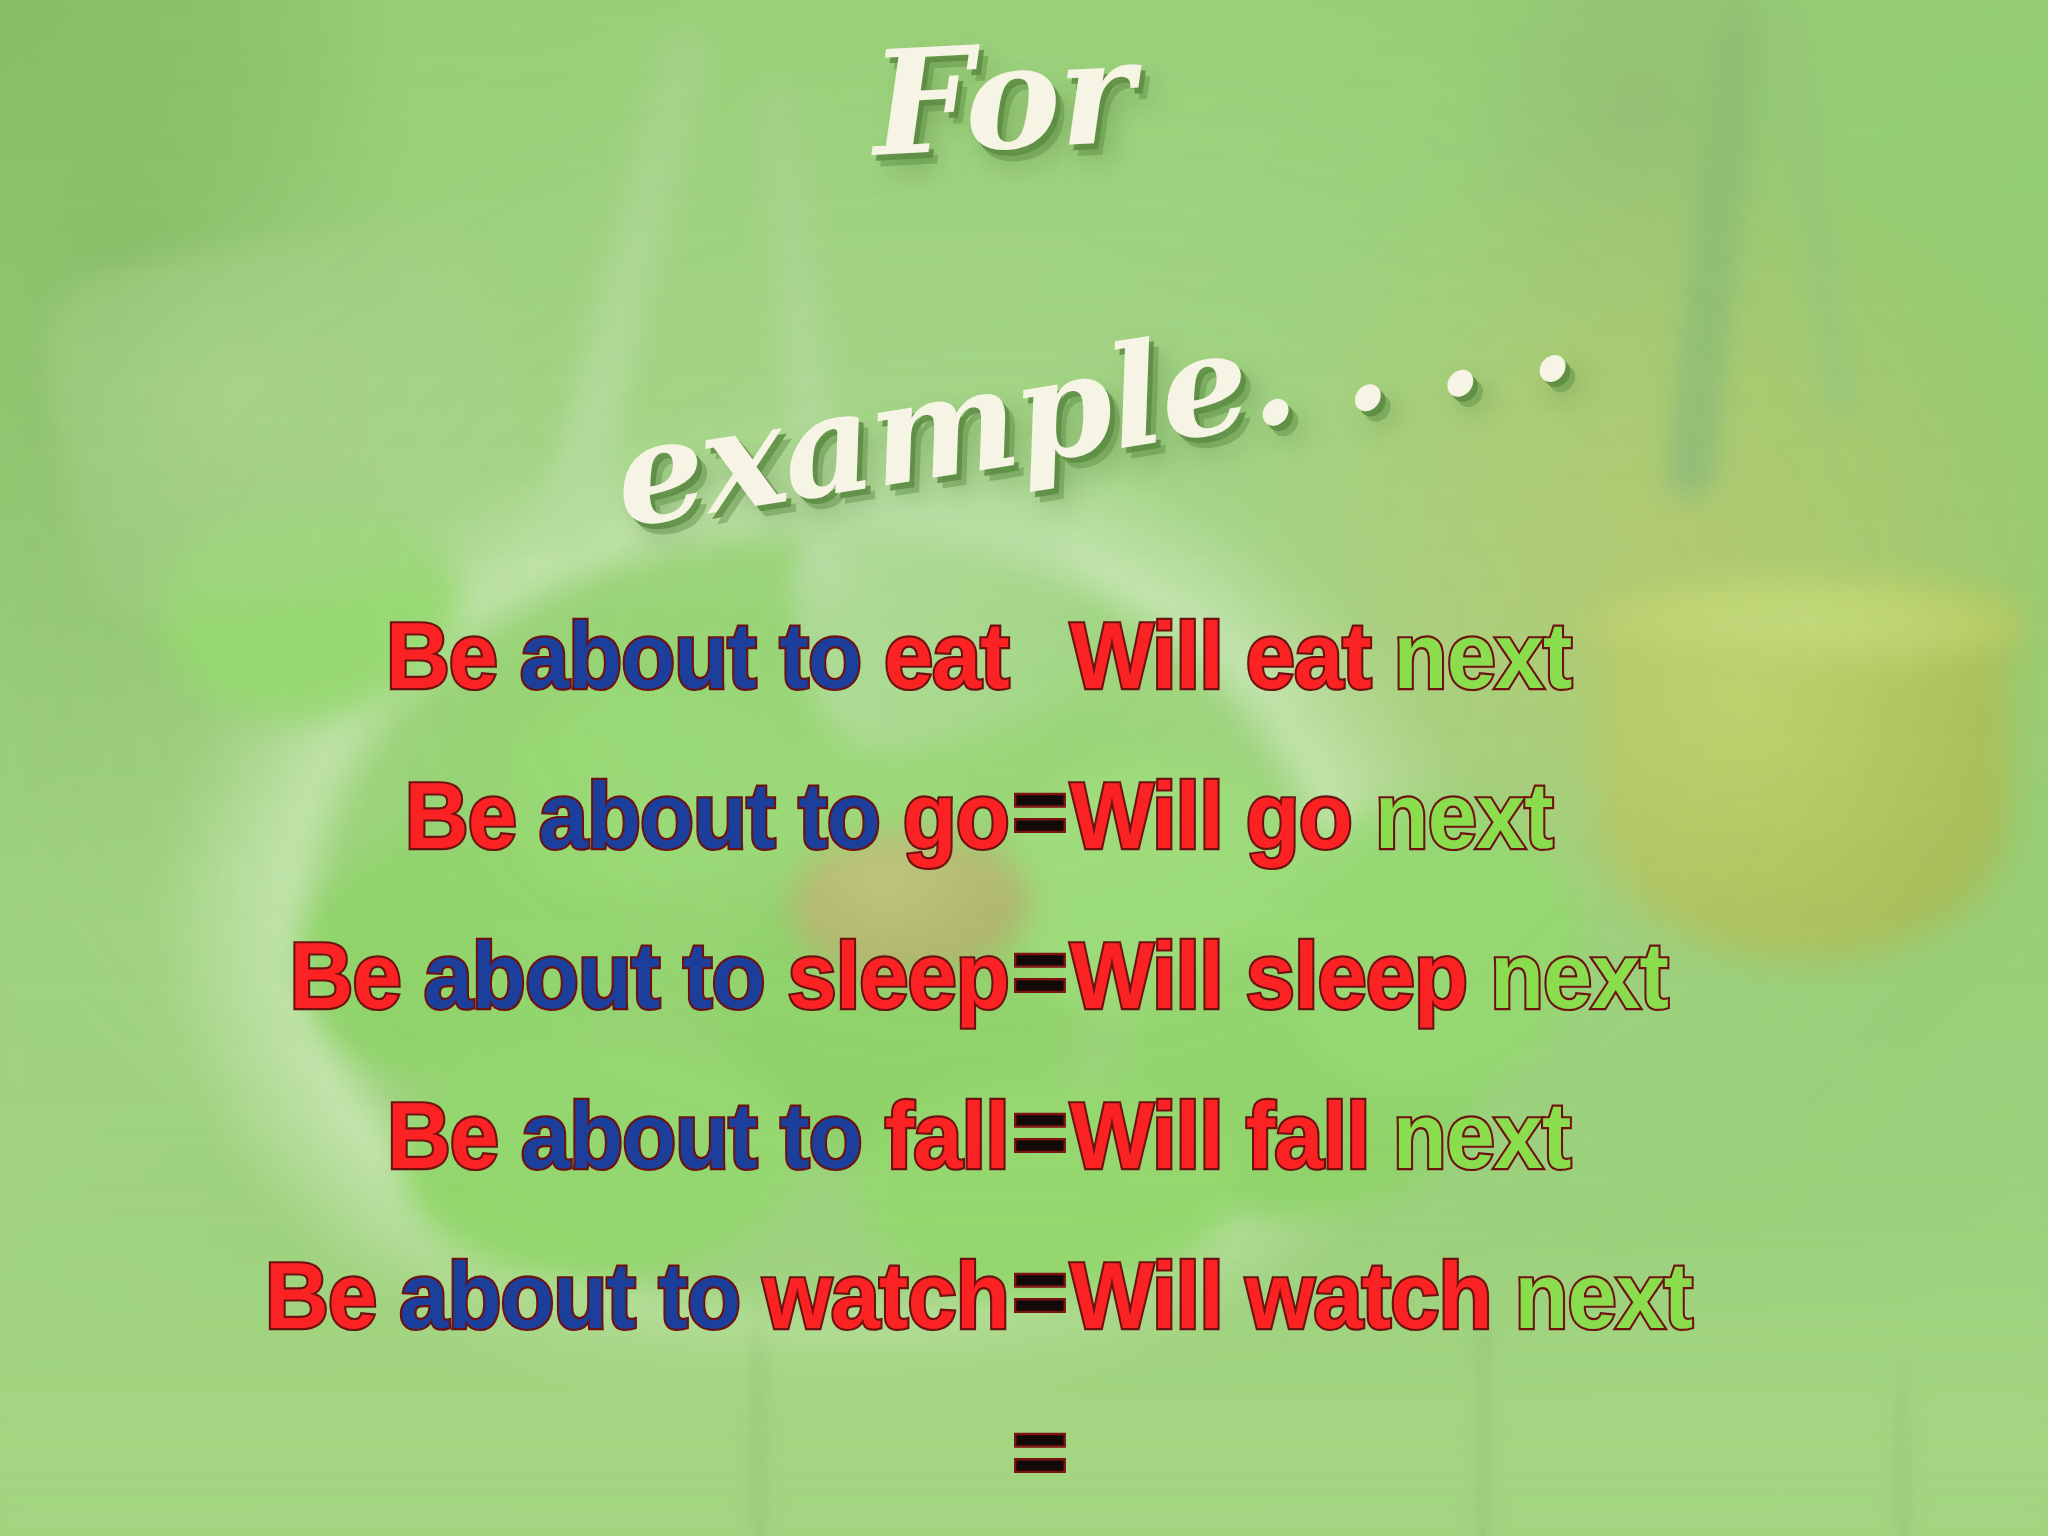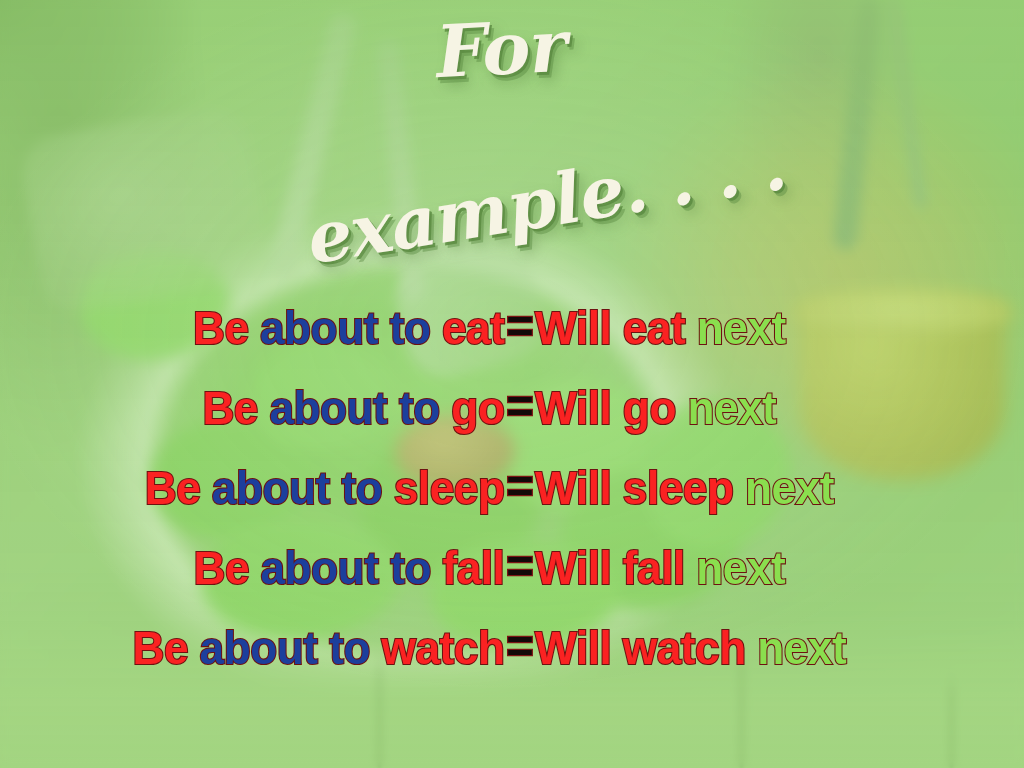--- a/index.html
+++ b/index.html
@@ -134,21 +134,21 @@
   
   .rows {
     position: absolute;
     z-index: 6;
     left: 0;
     top: 288px;
     width: 1024px;
   }
   .row {
     display: flex;
-    align-items: flex-start;
+    align-items: flex-end;
     justify-content: center;
     height: 80px;
     line-height: 80px;
     white-space: nowrap;
   }
   .side {
     font-size: 47px;
     font-weight: 700;
     letter-spacing: -0.5px;
     transform: scaleX(0.94);

